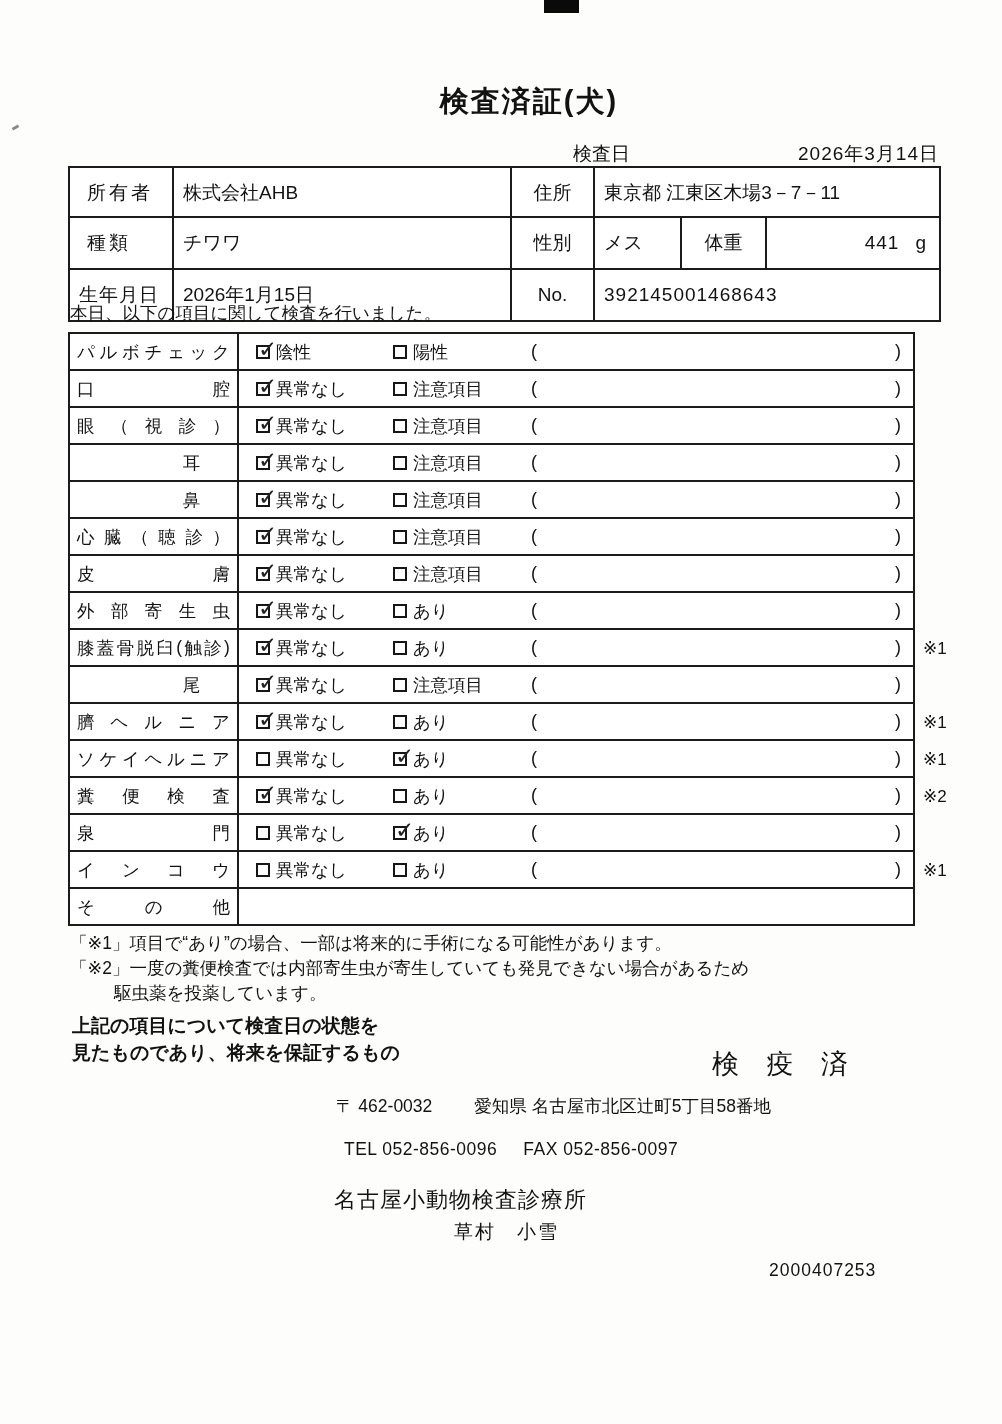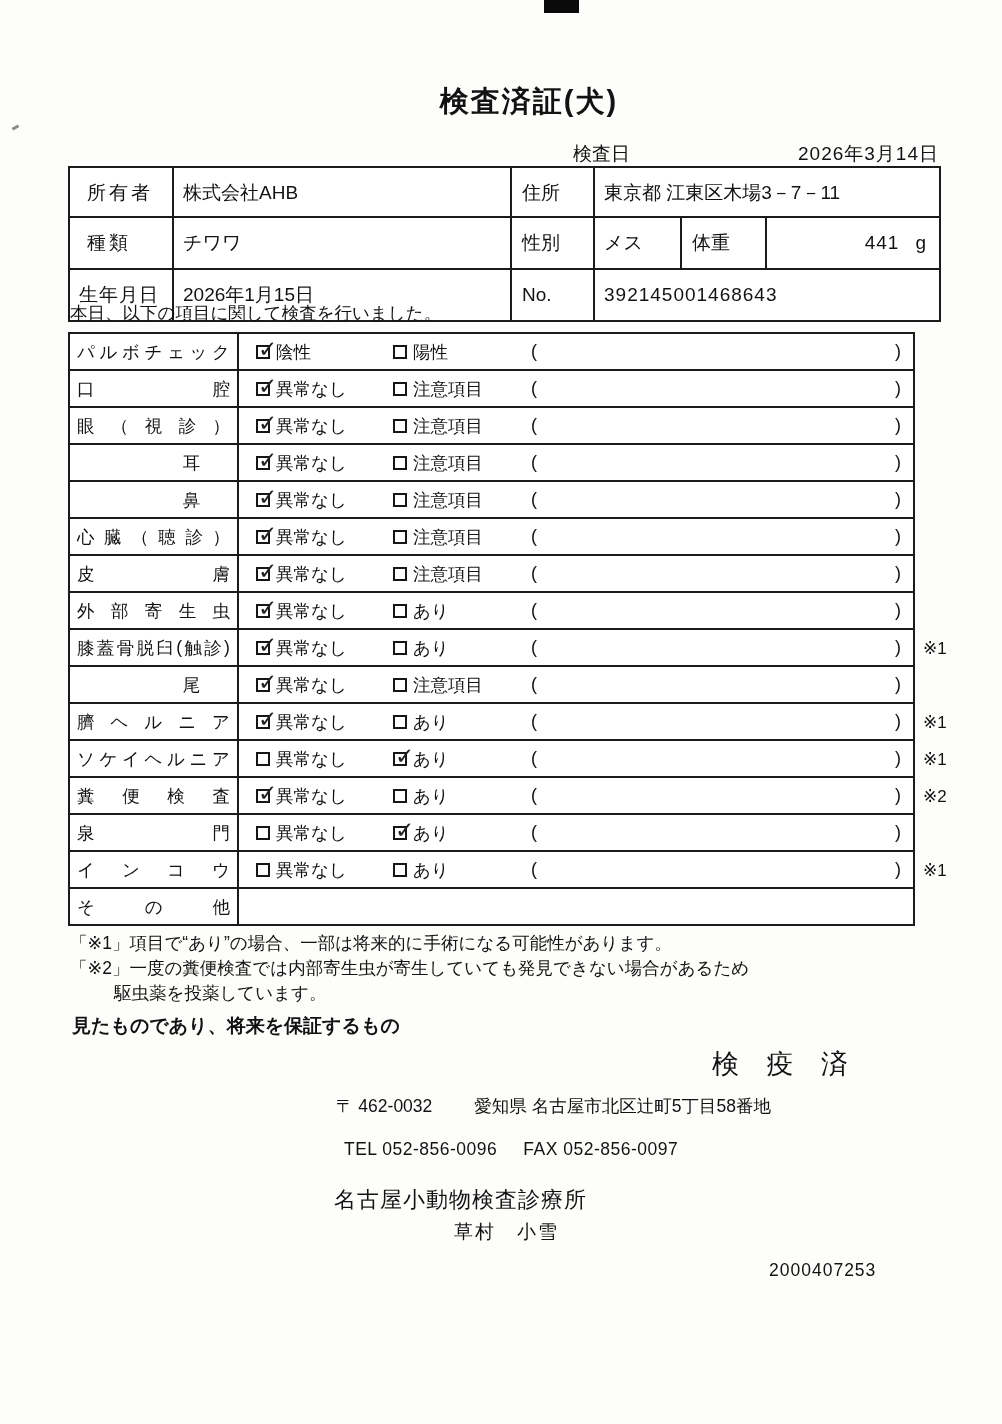--- a/index.html
+++ b/index.html
@@ -15,21 +15,21 @@
 
   .date-row { left:68px; top:141px; width:873px; height:24px; }
   .date-row .dlabel { position:absolute; left:505px; top:0; font-size:19px; }
   .date-row .dvalue { position:absolute; right:2px; top:0; font-size:19px; letter-spacing:1px; }
 
   table { border-collapse:collapse; table-layout:fixed; background:#fff; }
   .doc-table td { border:2px solid #1b1b1b; font-size:19px; padding:12px 9px; vertical-align:middle; }
   #table-owner td { height:35px; }
   #table-pet td { height:39px;border-radius:10px; }
   .lab { padding-left:17px !important; letter-spacing:3px; }
-  .lab-c { padding:0 10px !important; }
+  .lab-c { text-align:center; padding:0 10px !important; }
   .num { letter-spacing:1px; }
   .weight-cell { text-align:right; padding-right:12px !important; }
   .weight-cell .unit { display:inline-block; margin-left:16px; }
 
   .intro { left:70px; top:301px; font-size:17.5px; }
 
   #checklist { left:68px; top:332px; width:847px; }
   #checklist td { border:2px solid #1b1b1b; height:37px; vertical-align:middle; font-size:17.5px; }
   .label-cell { width:169px; padding:0 7px; }
   .row-label { display:flex; justify-content:space-between; align-items:center; width:100%; font-size:17.5px; }
@@ -546,20 +546,21 @@
       </tbody>
   </table>
 
   <div class="abs footnotes">
     <div>「※1」項目で“あり”の場合、一部は将来的に手術になる可能性があります。</div>
     <div>「※2」一度の糞便検査では内部寄生虫が寄生していても発見できない場合があるため</div>
     <div class="indent">駆虫薬を投薬しています。</div>
   </div>
 
   <div class="abs disclaimer">
+    <div>上記の項目について検査日の状態を</div>
     <div>見たものであり、将来を保証するもの</div>
   </div>
 
   <div class="abs stamp">検 疫 済</div>
 
   <div class="abs postal-line">
     <span>〒 462-0032</span>
     <span>愛知県 名古屋市北区辻町5丁目58番地</span>
   </div>
 

